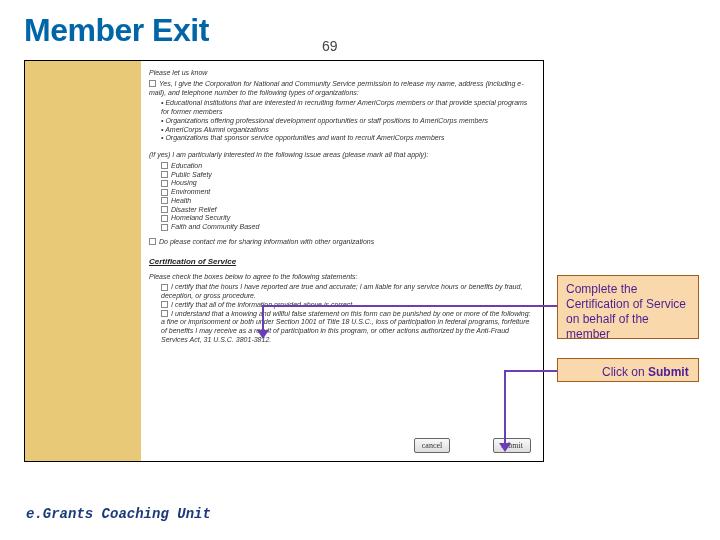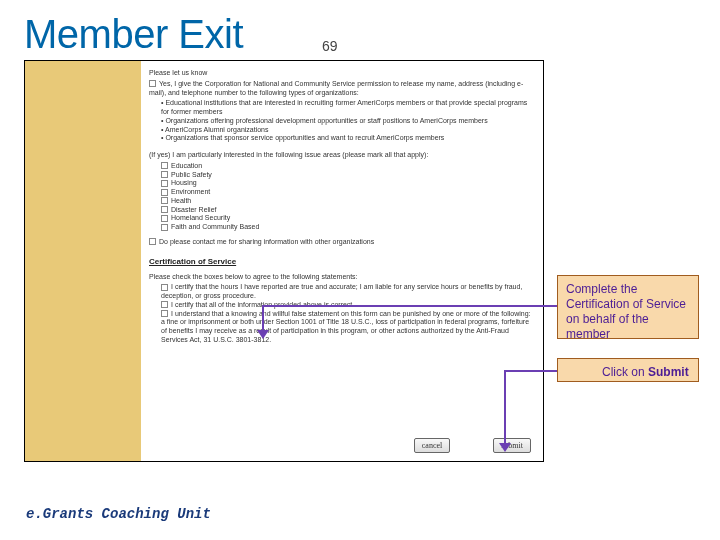--- a/index.html
+++ b/index.html
@@ -1,25 +1,25 @@
 <!DOCTYPE html>
 <html><head>
 <meta charset="utf-8">
 <style>
   * { box-sizing: border-box; margin: 0; padding: 0; }
   body { width: 720px; height: 540px; font-family: Georgia, 'Times New Roman', serif; background: #fff; overflow: hidden; position: relative; }
   
-  .title { font-size: 40px; font-weight: 400; color: #0066a8; padding: 12px 0 2px 24px; font-family: 'Trebuchet MS', Arial, sans-serif; letter-spacing: -0.5px; }
+  .title { font-size: 32px; font-weight: 700; color: #0066a8; padding: 12px 0 2px 24px; font-family: 'Trebuchet MS', Arial, sans-serif; letter-spacing: -0.5px; }
   .slide-num { position: absolute; left: 322px; top: 38px; font-size: 14px; color: #444; font-family: Arial, sans-serif; text-align: right; }
   
   .screenshot-box { position: absolute; left: 24px; top: 60px; width: 520px; height: 402px; border: 1.5px solid #000; background: #fff; overflow: hidden; }
   
   .left-strip { position: absolute; left: 0; top: 0; width: 116px; height: 100%; background: #e8c978; }
   
-  .form-area { position: absolute; left: 124px; top: 6px; right: 8px; font-family: Arial, sans-serif; font-size: 7px; color: #333; line-height: 1.25; }
+  .form-area { position: absolute; left: 124px; top: 6px; right: 8px; font-family: Arial, sans-serif; font-size: 7px; color: #333; line-height: 1.25; font-style: italic; }
   .form-area p { margin: 2px 0; }
   .form-area ul { list-style: none; padding-left: 12px; }
   .form-area ul.bullets li::before { content: "• "; }
   .form-area .chk { display: inline-block; width: 7px; height: 7px; border: 1px solid #888; vertical-align: middle; margin-right: 3px; }
   .section-label { font-weight: 700; text-decoration: underline; margin-top: 10px; display: block; font-size: 8px; color: #222; }
   .buttons { position: absolute; right: 12px; bottom: 8px; display: flex; gap: 6px; }
   .buttons .btn { font-size: 8px; padding: 2px 7px; border: 1px solid #666; background: linear-gradient(#f8f8f8, #ddd); border-radius: 2px; color: #333; margin-left: 37px; }
   
   .callout { position: absolute; background: #f9d9ab; border: 1px solid #a05c1f; font-family: Arial, sans-serif; font-size: 12px; color: #4c1d95; padding: 6px 8px; line-height: 1.25; }
   .callout1 { left: 557px; top: 275px; width: 142px; height: 64px; }

